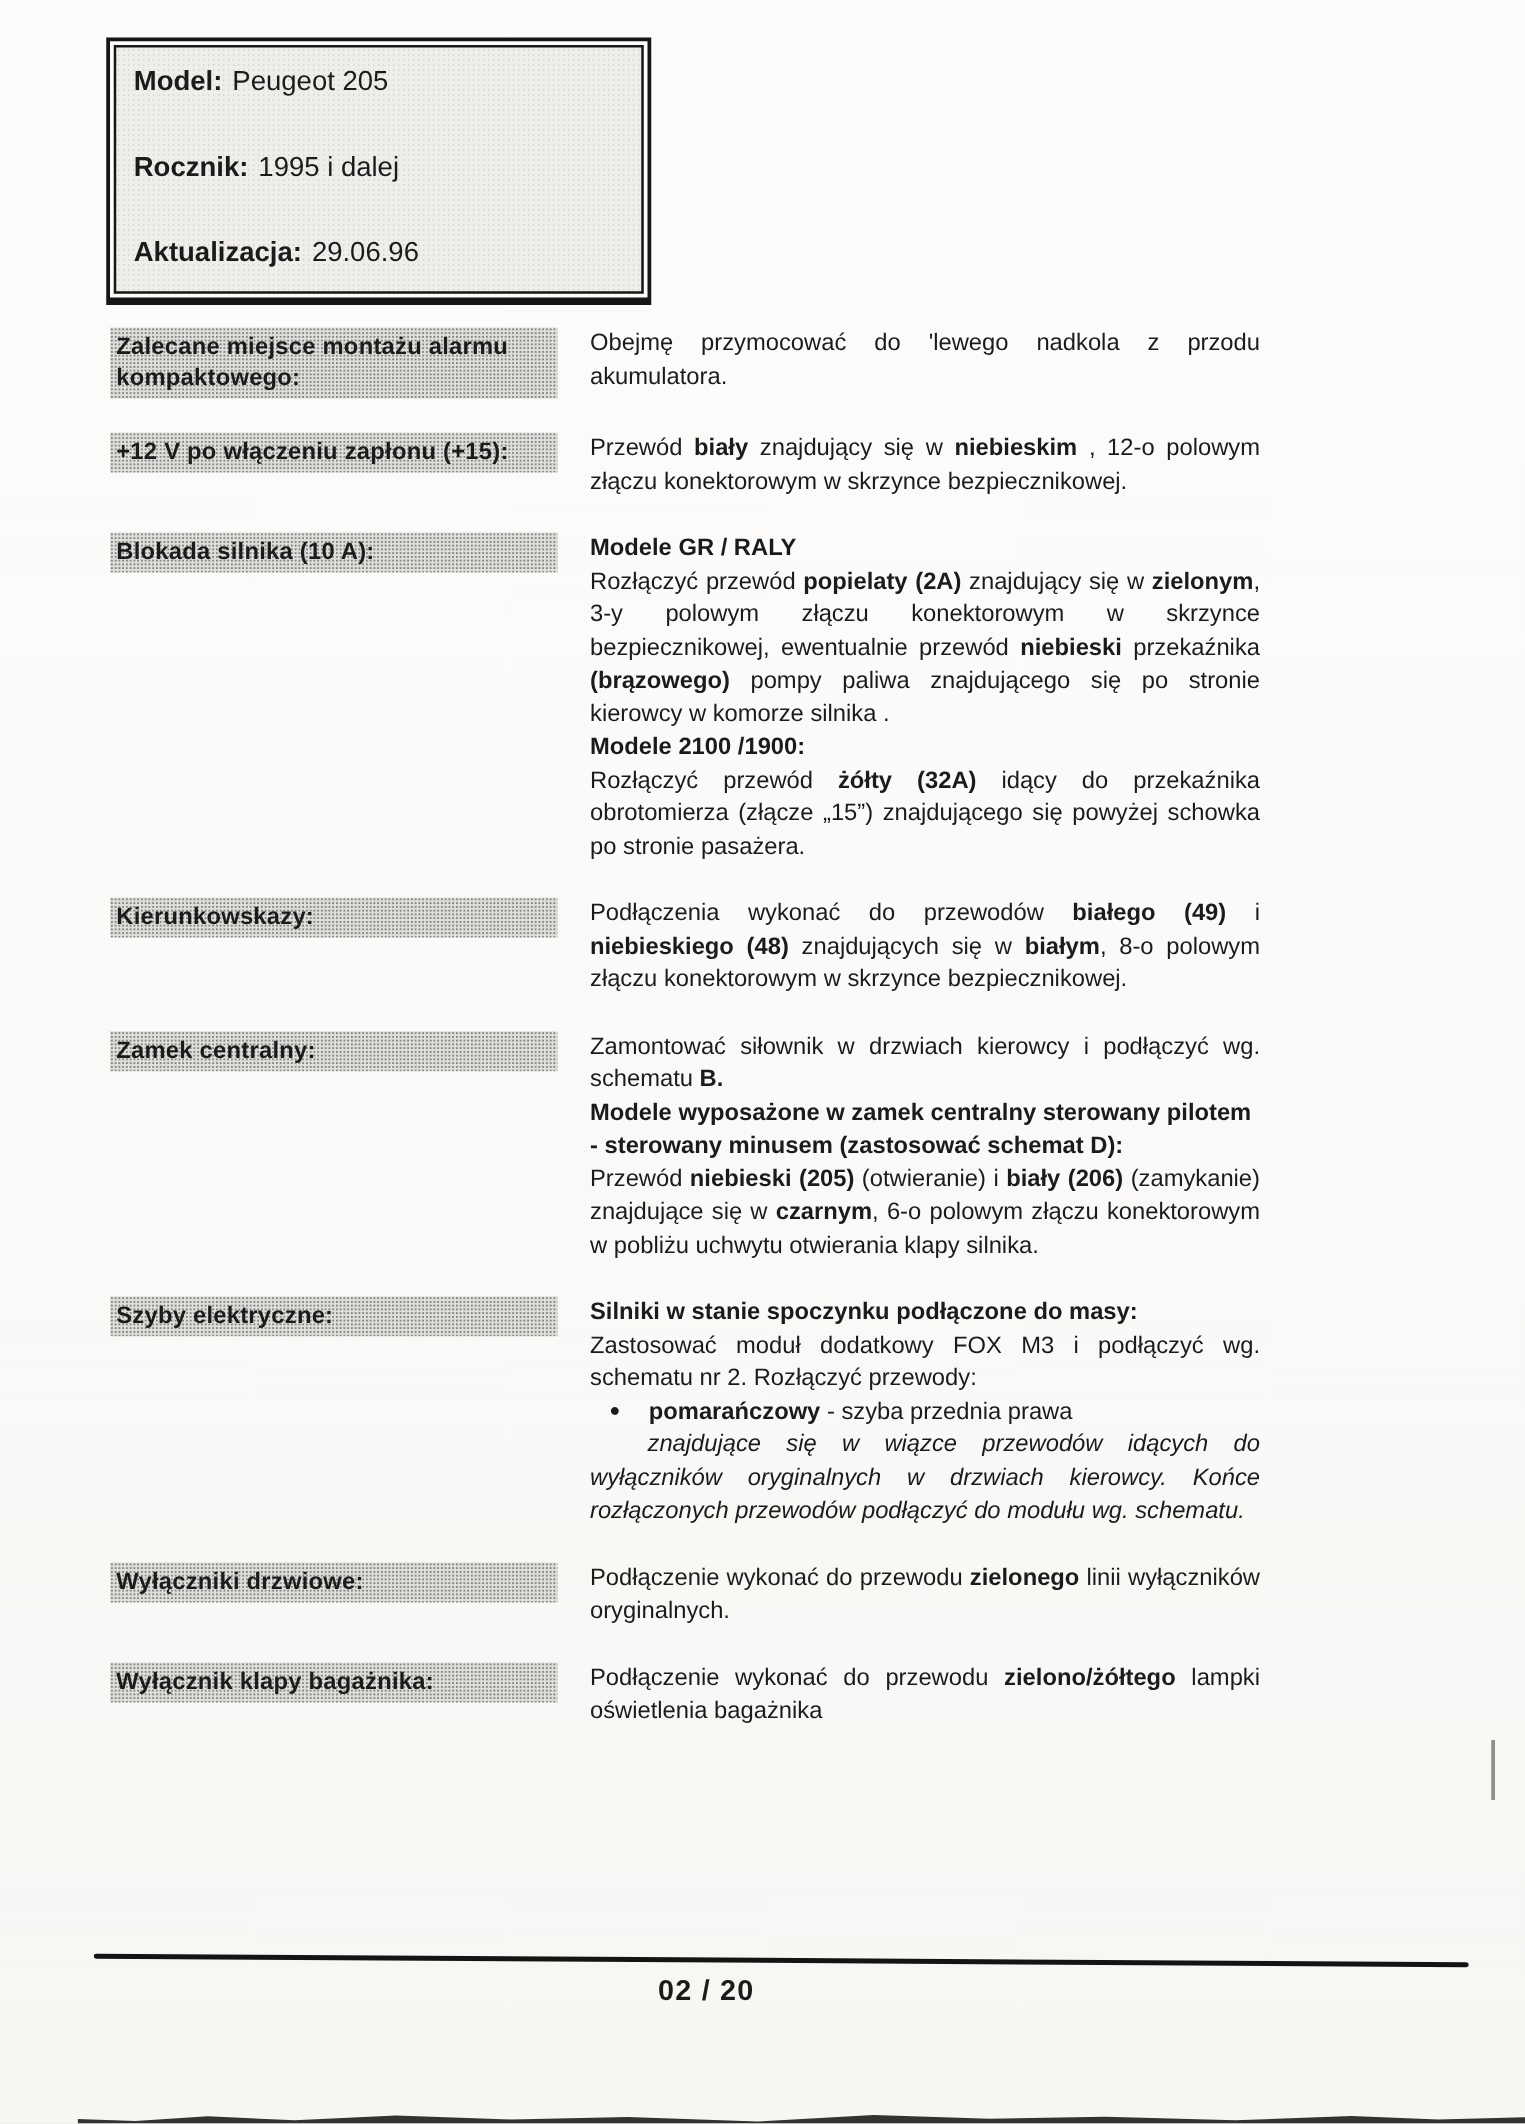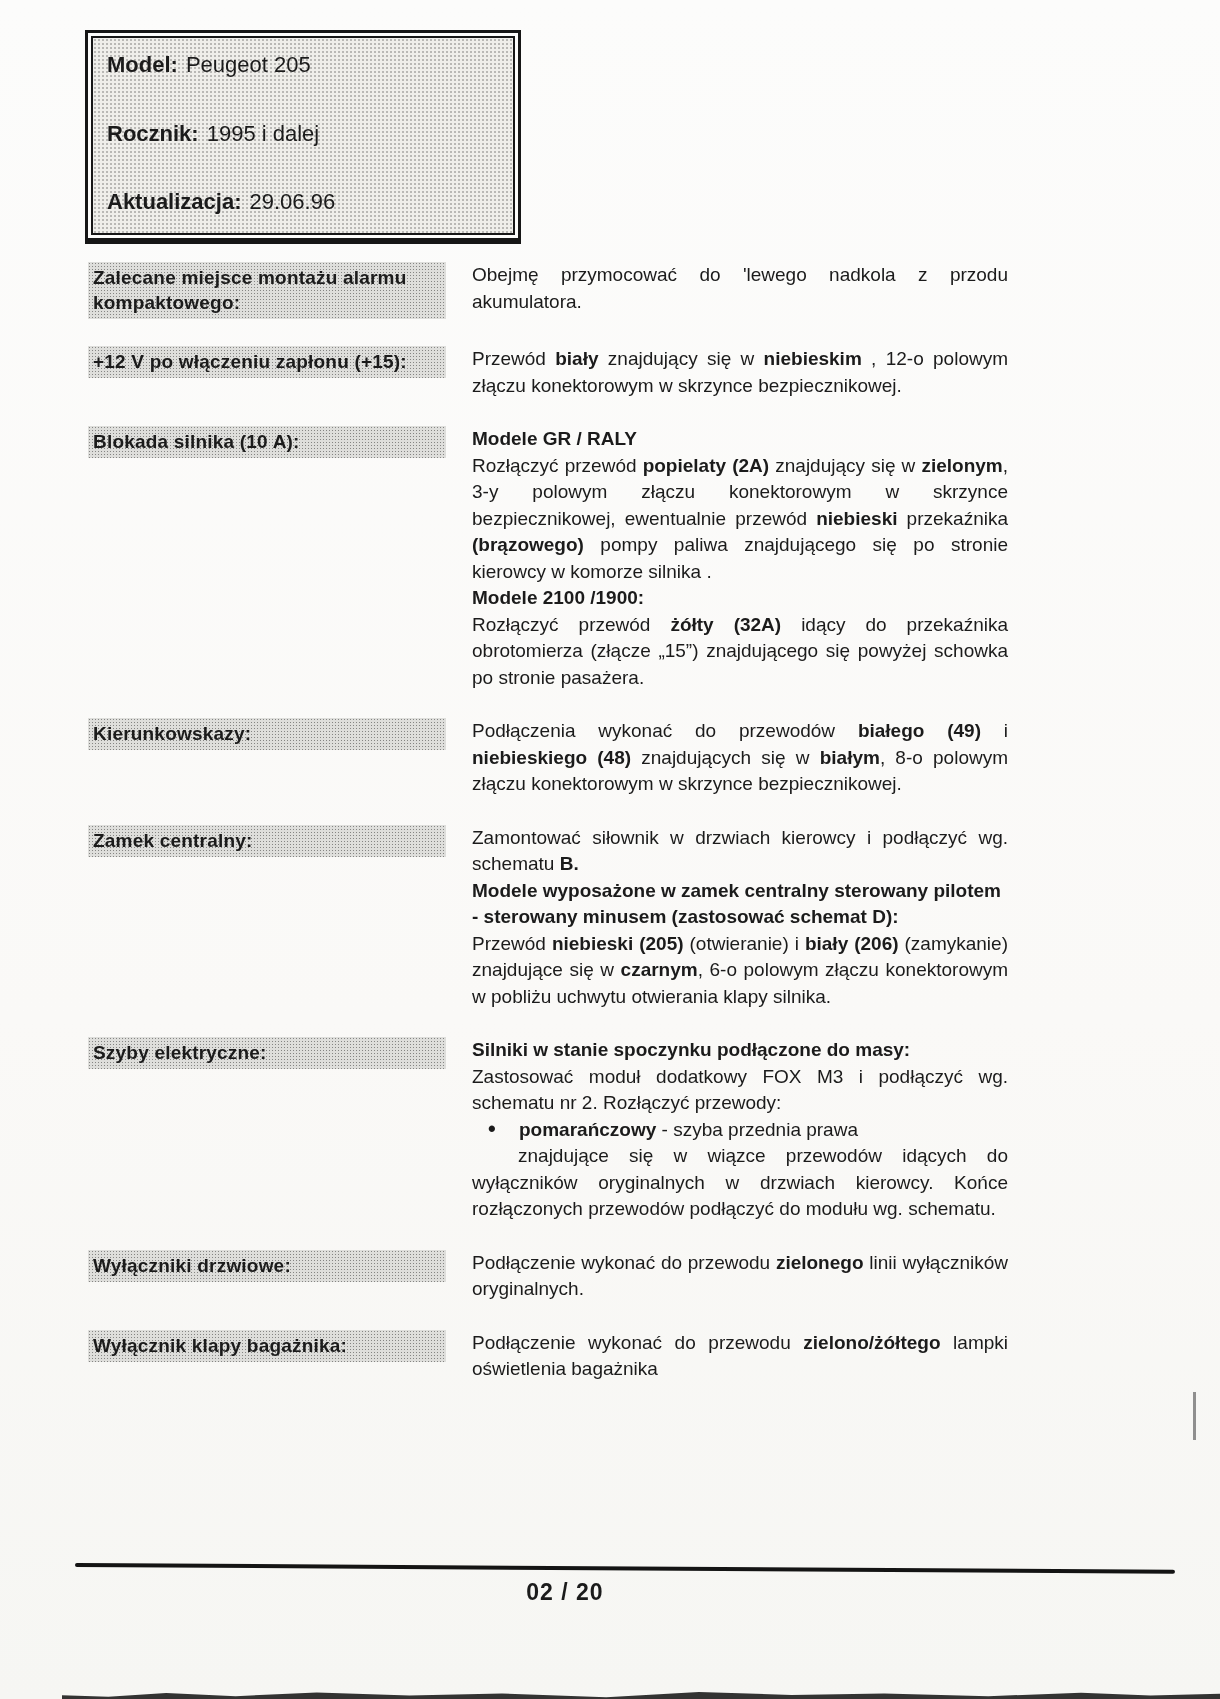--- a/index.html
+++ b/index.html
@@ -39,21 +39,21 @@
     background-color:#dededb;
     background-image:radial-gradient(circle, rgba(45,45,45,.5) .7px, transparent .8px);
     background-size:3px 3px;
     letter-spacing:.2px;
   }
   .row-content{flex:1;font-size:19px;line-height:26.5px;text-align:justify;}
   .row-content p{margin:0;}
   .row-content p.bold{font-weight:700;text-align:left;}
   .row-content p.bullet{position:relative;padding-left:47px;text-align:left;}
   .row-content p.bullet::before{content:"\2022";position:absolute;left:16px;top:-1px;font-size:22px;font-weight:700;}
-  .row-content p.pindent{text-indent:46px;}
+  .row-content p.pindent{text-indent:46px;font-style:italic;}
   b{font-weight:700;}
   
   .footer{position:absolute;left:75px;top:1563px;width:1100px;}
   .footer-rule{height:4px;background:#141414;transform:rotate(.35deg);transform-origin:left center;border-radius:2px;}
   .page-number{margin-top:12px;width:1100px;text-align:center;transform:translateX(-60px);font-weight:700;font-size:23px;letter-spacing:1px;}
   
   .scan-edge{
     position:absolute;left:62px;right:0;bottom:0;height:10px;background:#222;
     clip-path:polygon(0% 100%,0% 62%,4% 78%,9% 40%,15% 72%,22% 34%,30% 66%,38% 46%,47% 82%,55% 30%,63% 60%,71% 44%,80% 72%,88% 38%,94% 66%,100% 48%,100% 100%);
     opacity:.92;

